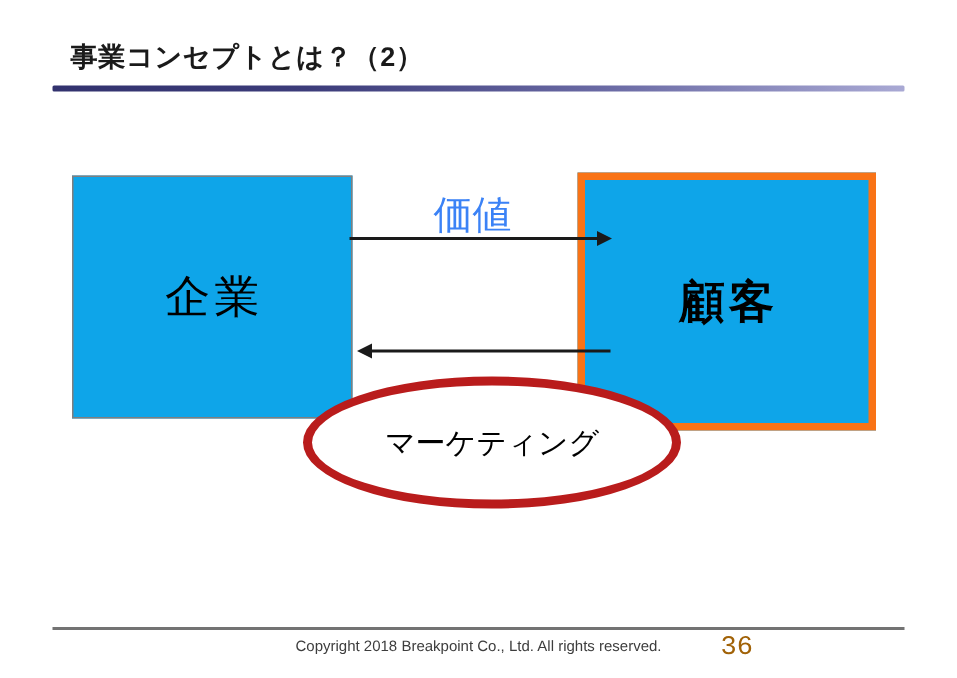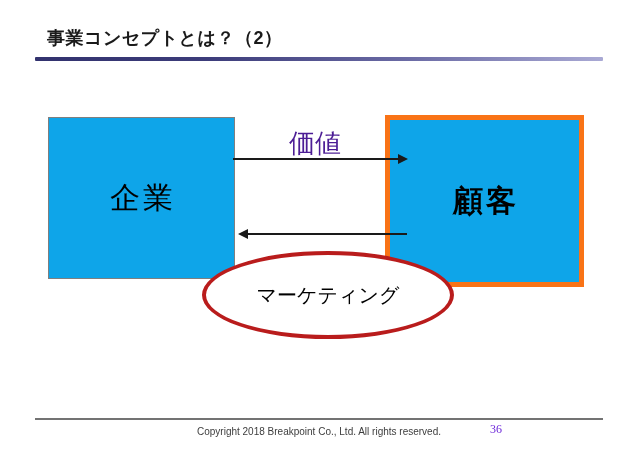--- a/index.html
+++ b/index.html
@@ -48,47 +48,47 @@
   }
   .money-arrow-head {
     left: 238px; top: 229px;
     border-right: 10px solid #1a1a1a;
     border-top: 5px solid transparent;
     border-bottom: 5px solid transparent;
   }
 
   .arrow-label {
     position: absolute; width: 140px; text-align: center;
-    font-size: 26px; color: #4c1d95; z-index: 2; white-space: nowrap;
+    font-size: 26px; color: #3b82f6; z-index: 2; white-space: nowrap;
   }
   .value-label { left: 245px; top: 126px; }
   .money-label { left: 248px; top: 197px; }
 
   .marketing-ellipse {
     position: absolute; left: 202px; top: 251px;
     width: 252px; height: 88px;
-    background: #ffffff; border: 4px solid #b91c1c;
+    background: #ffffff; border: 6px solid #b91c1c;
     border-radius: 50%;
     display: flex; align-items: center; justify-content: center;
     font-size: 20px; color: #000000; z-index: 3;
     box-sizing: border-box;
   }
 
   .footer-rule {
     position: absolute; left: 35px; top: 418px;
     width: 568px; height: 2px; background: #737373;
   }
   .footer-copyright {
     position: absolute; left: 0; top: 426px; width: 638px;
     text-align: center; font-size: 10px; color: #3d3d3d;
   }
   .page-number {
     position: absolute; right: 37px; top: 422px;
-    font-family: Liberation Serif, serif;
-    font-size: 12px; color: #6d28d9;
+    font-family: Liberation Mono, monospace;
+    font-size: 18px; color: #a16207;
   }
 </style>
 </head>
 <body>
 
 <div class="slide">
 
   <div class="page-title">事業コンセプトとは？（2）</div>
 
   <div class="title-rule"></div>

